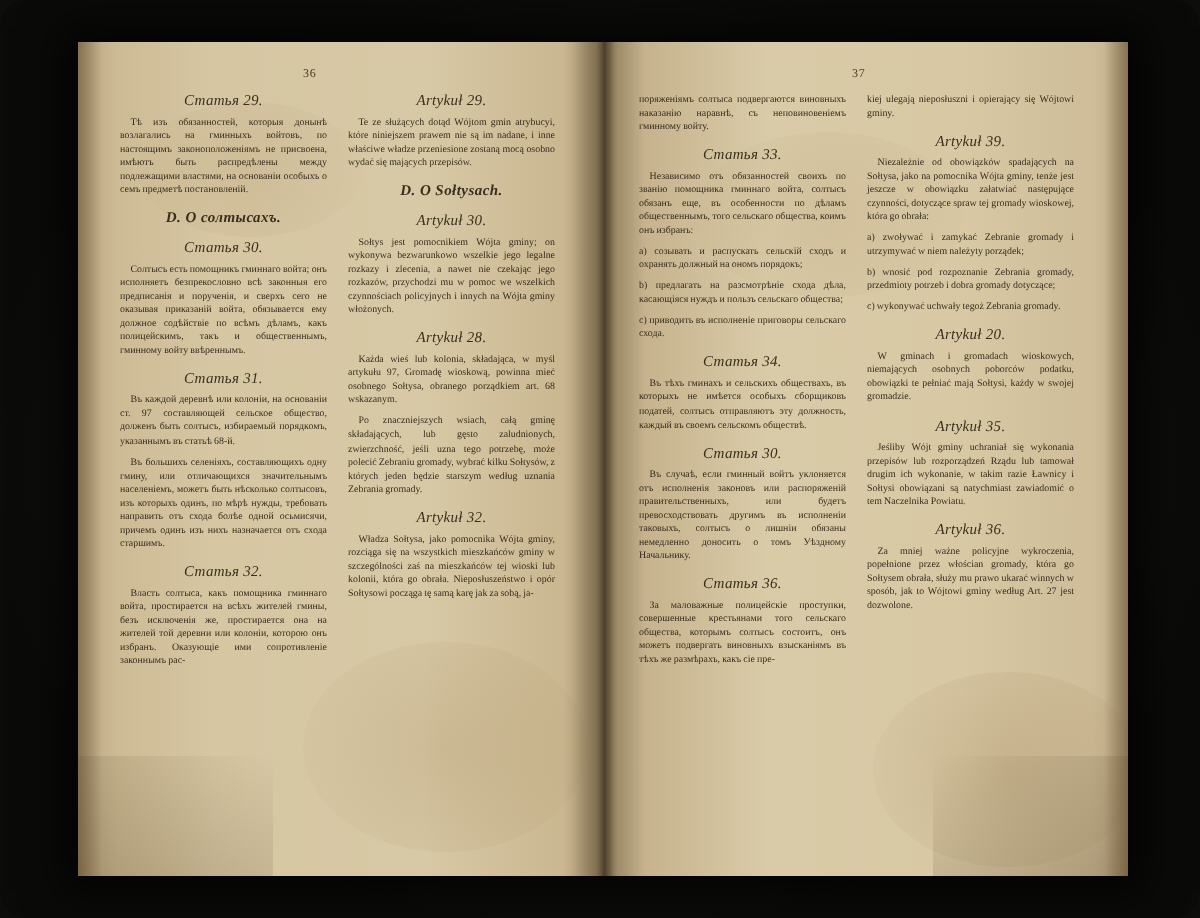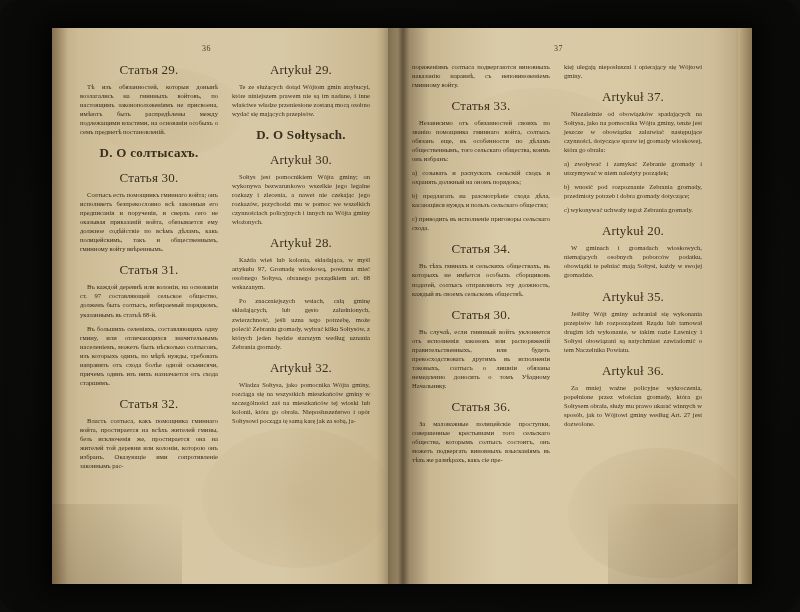--- a/index.html
+++ b/index.html
@@ -40,21 +40,21 @@
     width: 350px;
     height: 556px;
     overflow: hidden;
   }
   .leaf.left {
     left: 0;
     background:
       linear-gradient(to right, #b9a480 0px, #cdbb95 26px, #d6c6a2 90px, #d8c9a6 230px, #c9b68f 330px, #9d8a66 350px);
   }
   .leaf.right {
-    left: 336px;
+    left: 350px;
     background:
       linear-gradient(to left, #bda884 0px, #cfbd99 24px, #d8c8a4 110px, #dacba8 240px, #c2ae88 340px, #8e7c5b 350px);
   }
 
   
   .gutter {
     position: absolute;
     left: 324px;
     top: 0;
     width: 54px;
@@ -105,25 +105,26 @@
   }
   .cols.left  { left: 28px; width: 290px; }
 
   .col {
     width: 138px;
   }
   .col.rus { width: 138px; }
   .col.pol { width: 138px; }
 
   .head {
-    font-size: 13px;
+    font-size: 10px;
     text-align: center;
     margin: 9px 0 4px 0;
     color: #2d2414;
     letter-spacing: 0.2px;
+    font-style: italic;
   }
   .head.first { margin-top: 0; }
   .head.bold {
     font-weight: bold;
     letter-spacing: 0.3px;
   }
   p.body {
     font-size: 6.6px;
     line-height: 1.37;
     text-align: justify;
@@ -211,21 +212,21 @@
           <div class="head">Статья 34.</div>
           <p class="body">Въ тѣхъ гминахъ и сельскихъ обществахъ, въ которыхъ не имѣется особыхъ сборщиковъ податей, солтысъ отправляютъ эту должность, каждый въ своемъ сельскомъ обществѣ.</p>
           <div class="head">Статья 30.</div>
           <p class="body">Въ случаѣ, если гминный войтъ уклоняется отъ исполненія законовъ или распоряженій правительственныхъ, или будетъ превосходствовать другимъ въ исполненіи таковыхъ, солтысъ о лишніи обязаны немедленно доносить о томъ Уѣздному Начальнику.</p>
           <div class="head">Статья 36.</div>
           <p class="body">За маловажные полицейскіе проступки, совершенные крестьянами того сельскаго общества, которымъ солтысъ состоитъ, онъ можетъ подвергать виновныхъ взысканіямъ въ тѣхъ же размѣрахъ, какъ сіе пре-</p>
         </div>
 
         <div class="col pol">
           <p class="body cont">kiej ulegają nieposłuszni i opierający się Wójtowi gminy.</p>
-          <div class="head">Artykuł 37.</div>
+          <div class="head">Artykuł 39.</div>
           <p class="body">Niezależnie od obowiązków spadających na Sołtysa, jako na pomocnika Wójta gminy, tenże jest jeszcze w obowiązku załatwiać następujące czynności, dotyczące spraw tej gromady wioskowej, która go obrała:</p>
           <p class="body noind">a) zwoływać i zamykać Zebranie gromady i utrzymywać w niem należyty porządek;</p>
           <p class="body noind">b) wnosić pod rozpoznanie Zebrania gromady, przedmioty potrzeb i dobra gromady dotyczące;</p>
           <p class="body noind">c) wykonywać uchwały tegoż Zebrania gromady.</p>
           <div class="head">Artykuł 20.</div>
           <p class="body">W gminach i gromadach wioskowych, niemających osobnych poborców podatku, obowiązki te pełniać mają Sołtysi, każdy w swojej gromadzie.</p>
           <div class="head">Artykuł 35.</div>
           <p class="body">Jeśliby Wójt gminy uchraniał się wykonania przepisów lub rozporządzeń Rządu lub tamował drugim ich wykonanie, w takim razie Ławnicy i Sołtysi obowiązani są natychmiast zawiadomić o tem Naczelnika Powiatu.</p>
           <div class="head">Artykuł 36.</div>
           <p class="body">Za mniej ważne policyjne wykroczenia, popełnione przez włościan gromady, która go Sołtysem obrała, służy mu prawo ukarać winnych w sposób, jak to Wójtowi gminy według Art. 27 jest dozwolone.</p>

